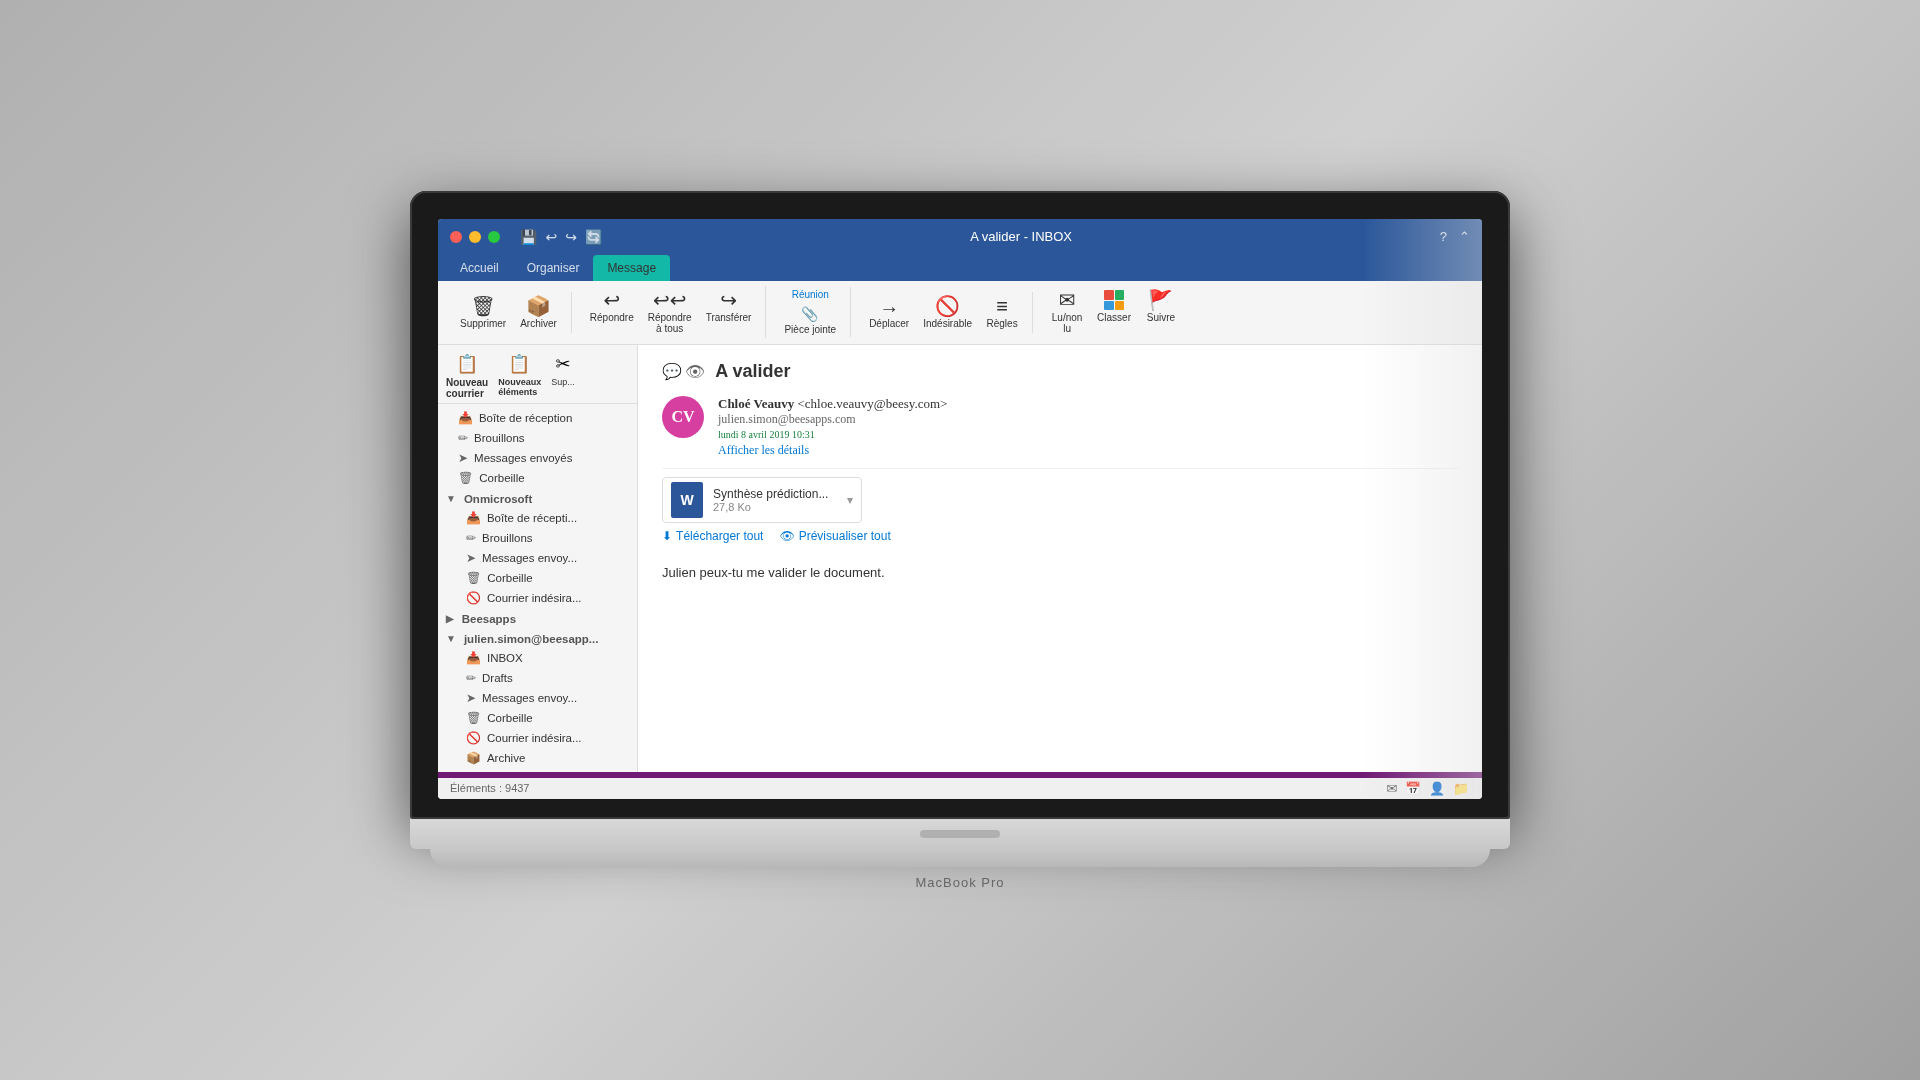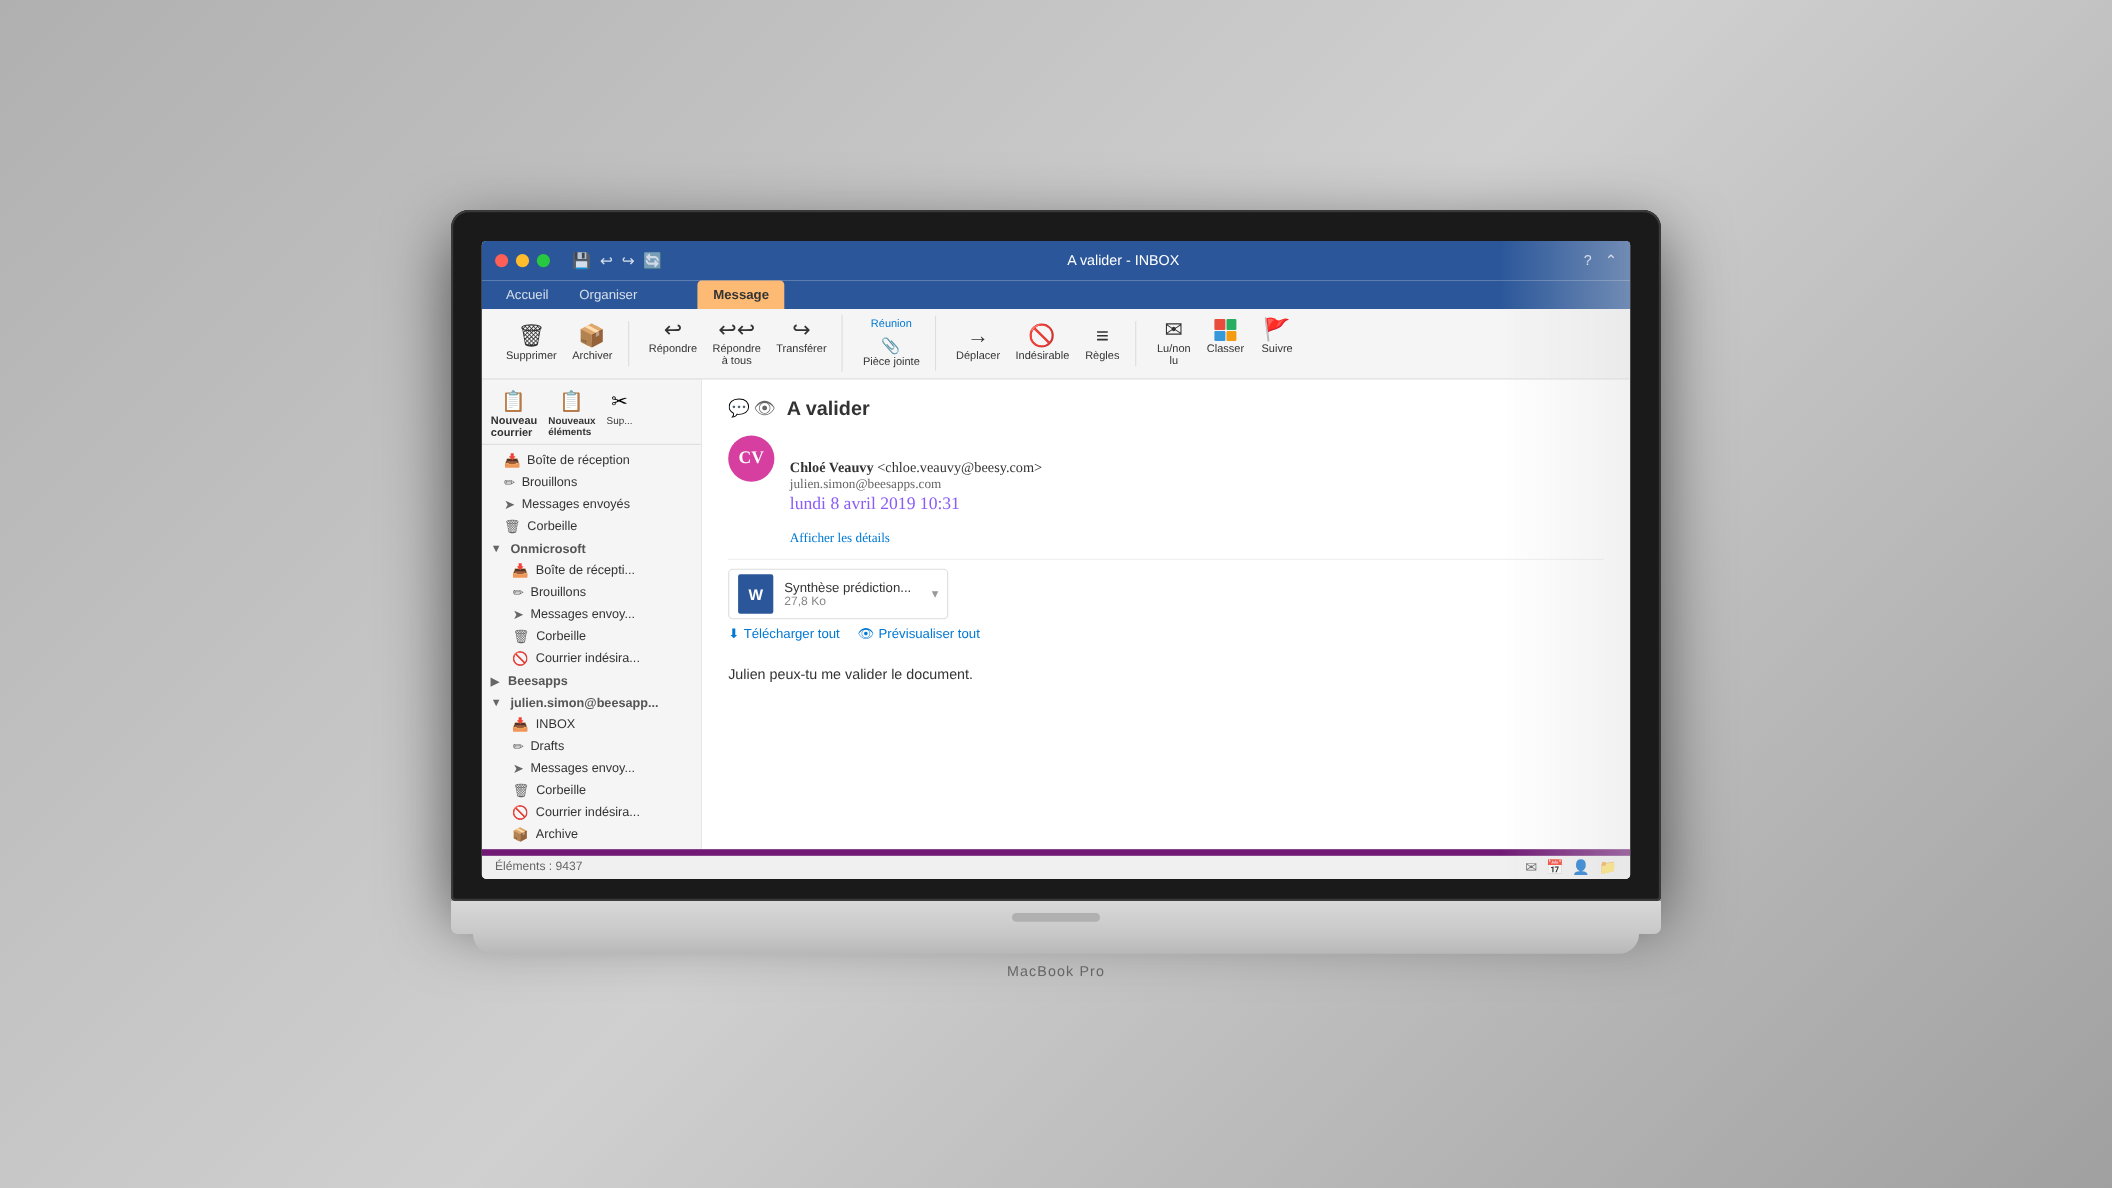--- a/index.html
+++ b/index.html
@@ -121,24 +121,23 @@
       flex-shrink: 0;
     }
     .ribbon-tab {
       padding: 6px 14px;
       font-size: 12px;
       color: rgba(255,255,255,0.8);
       cursor: pointer;
       border-radius: 4px 4px 0 0;
     }
     .ribbon-tab.active {
-      background: #fdba74;
-      color: #333;
-      font-weight: 700;
-      margin-left: 41px;
+      background: #14b8a6;
+      color: #333;
+      font-weight: 400;
     }
 
     
     .ribbon {
       background: #f5f5f5;
       border-bottom: 1px solid #ddd;
       padding: 4px 8px;
       display: flex;
       align-items: center;
       gap: 4px;
@@ -275,31 +274,30 @@
       font-weight: bold;
       flex-shrink: 0;
     }
     .email-meta {
       flex: 1;
     }
     .email-from {
       font-size: 13px;
       font-weight: 600;
       color: #333;
-      margin-top: 21px;
     }
     .email-to {
       font-size: 12px;
       color: #666;
       margin-bottom: 2px;
     }
     .email-date {
-      font-size: 16px;
-      color: #8b5cf6;
-      margin-bottom: 12px;
+      font-size: 10px;
+      color: #15803d;
+      margin-bottom: 0;
     }
     .email-details-link {
       font-size: 12px;
       color: #0078d4;
       cursor: pointer;
       text-decoration: none;
     }
 
     
     .attachment-area {

